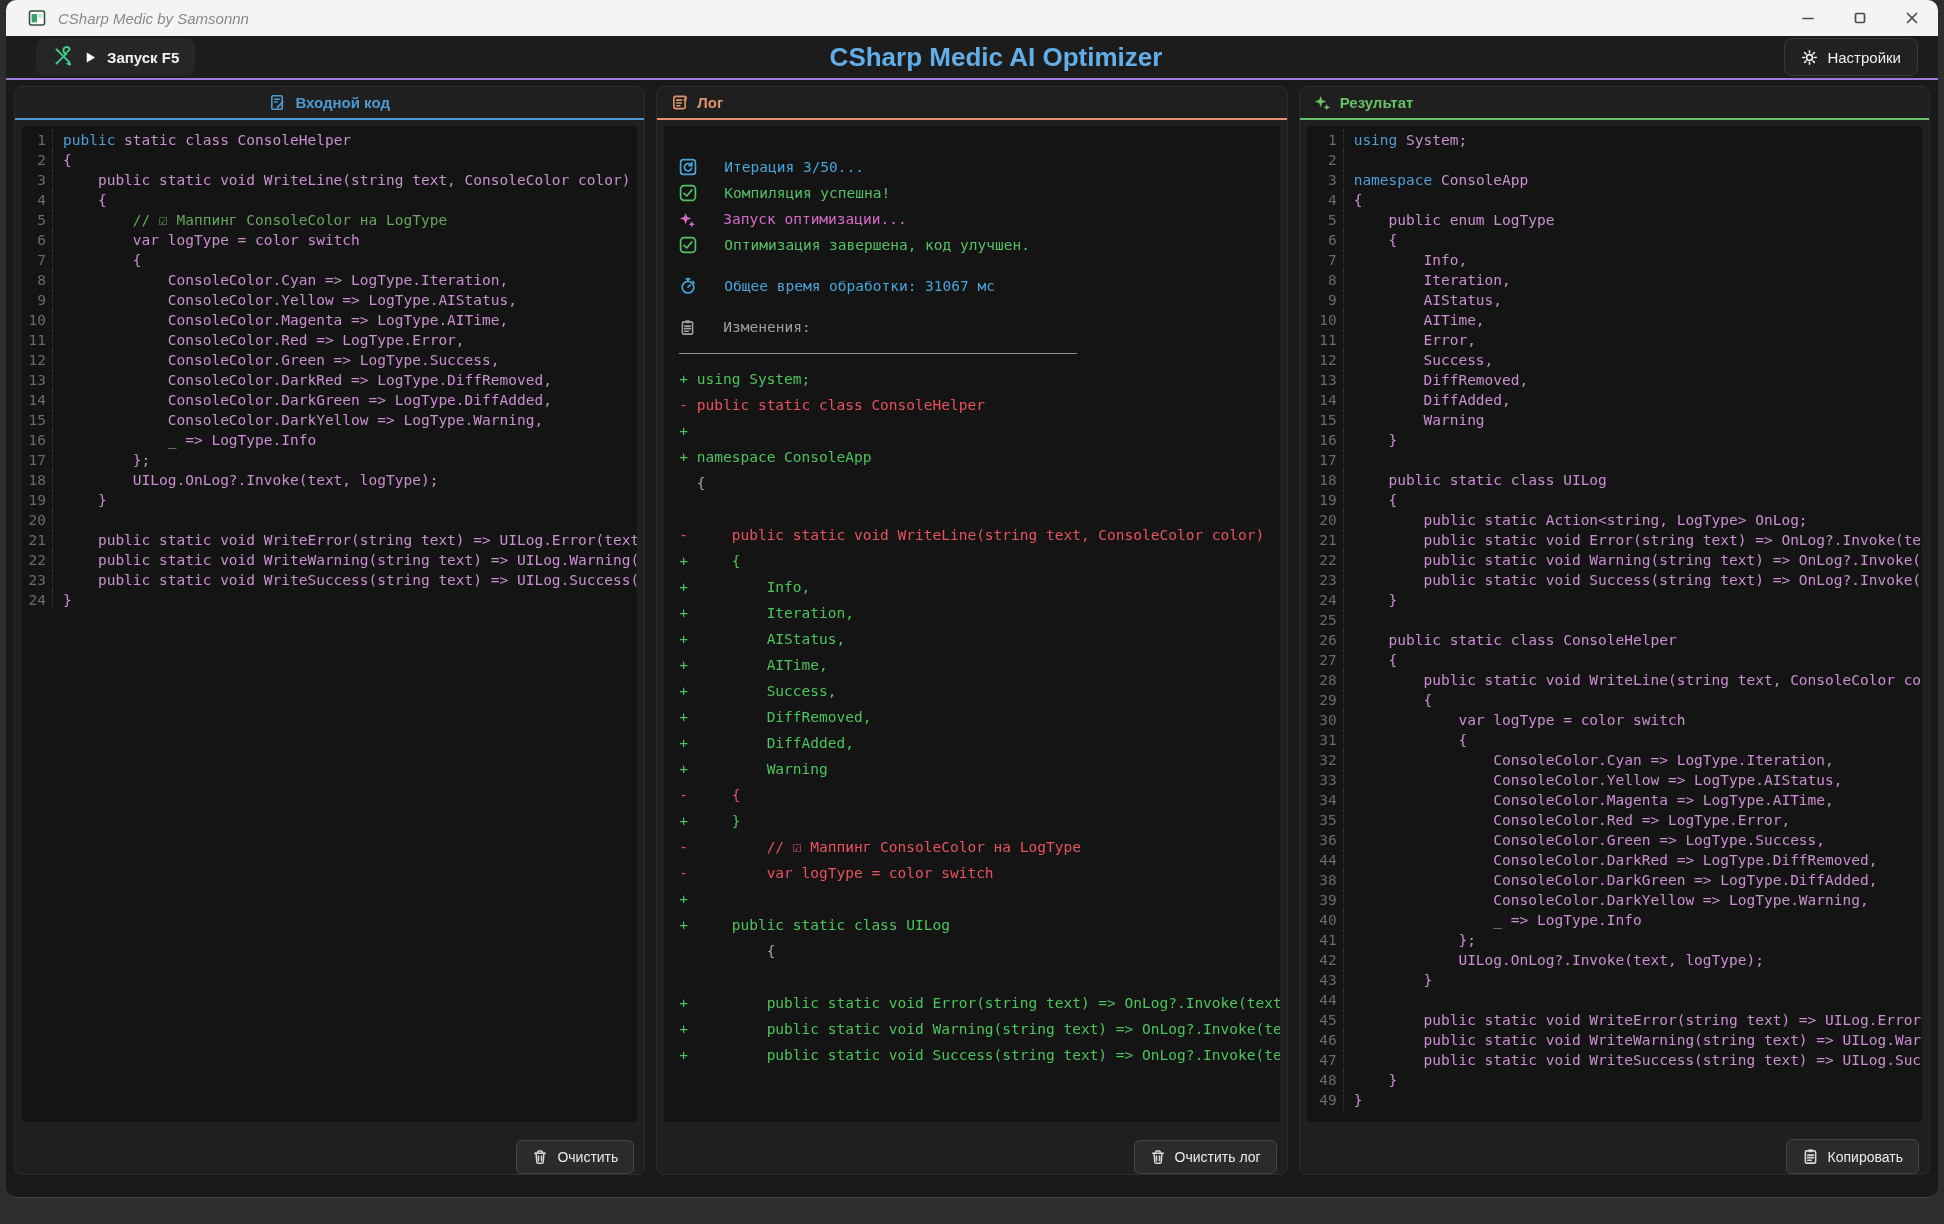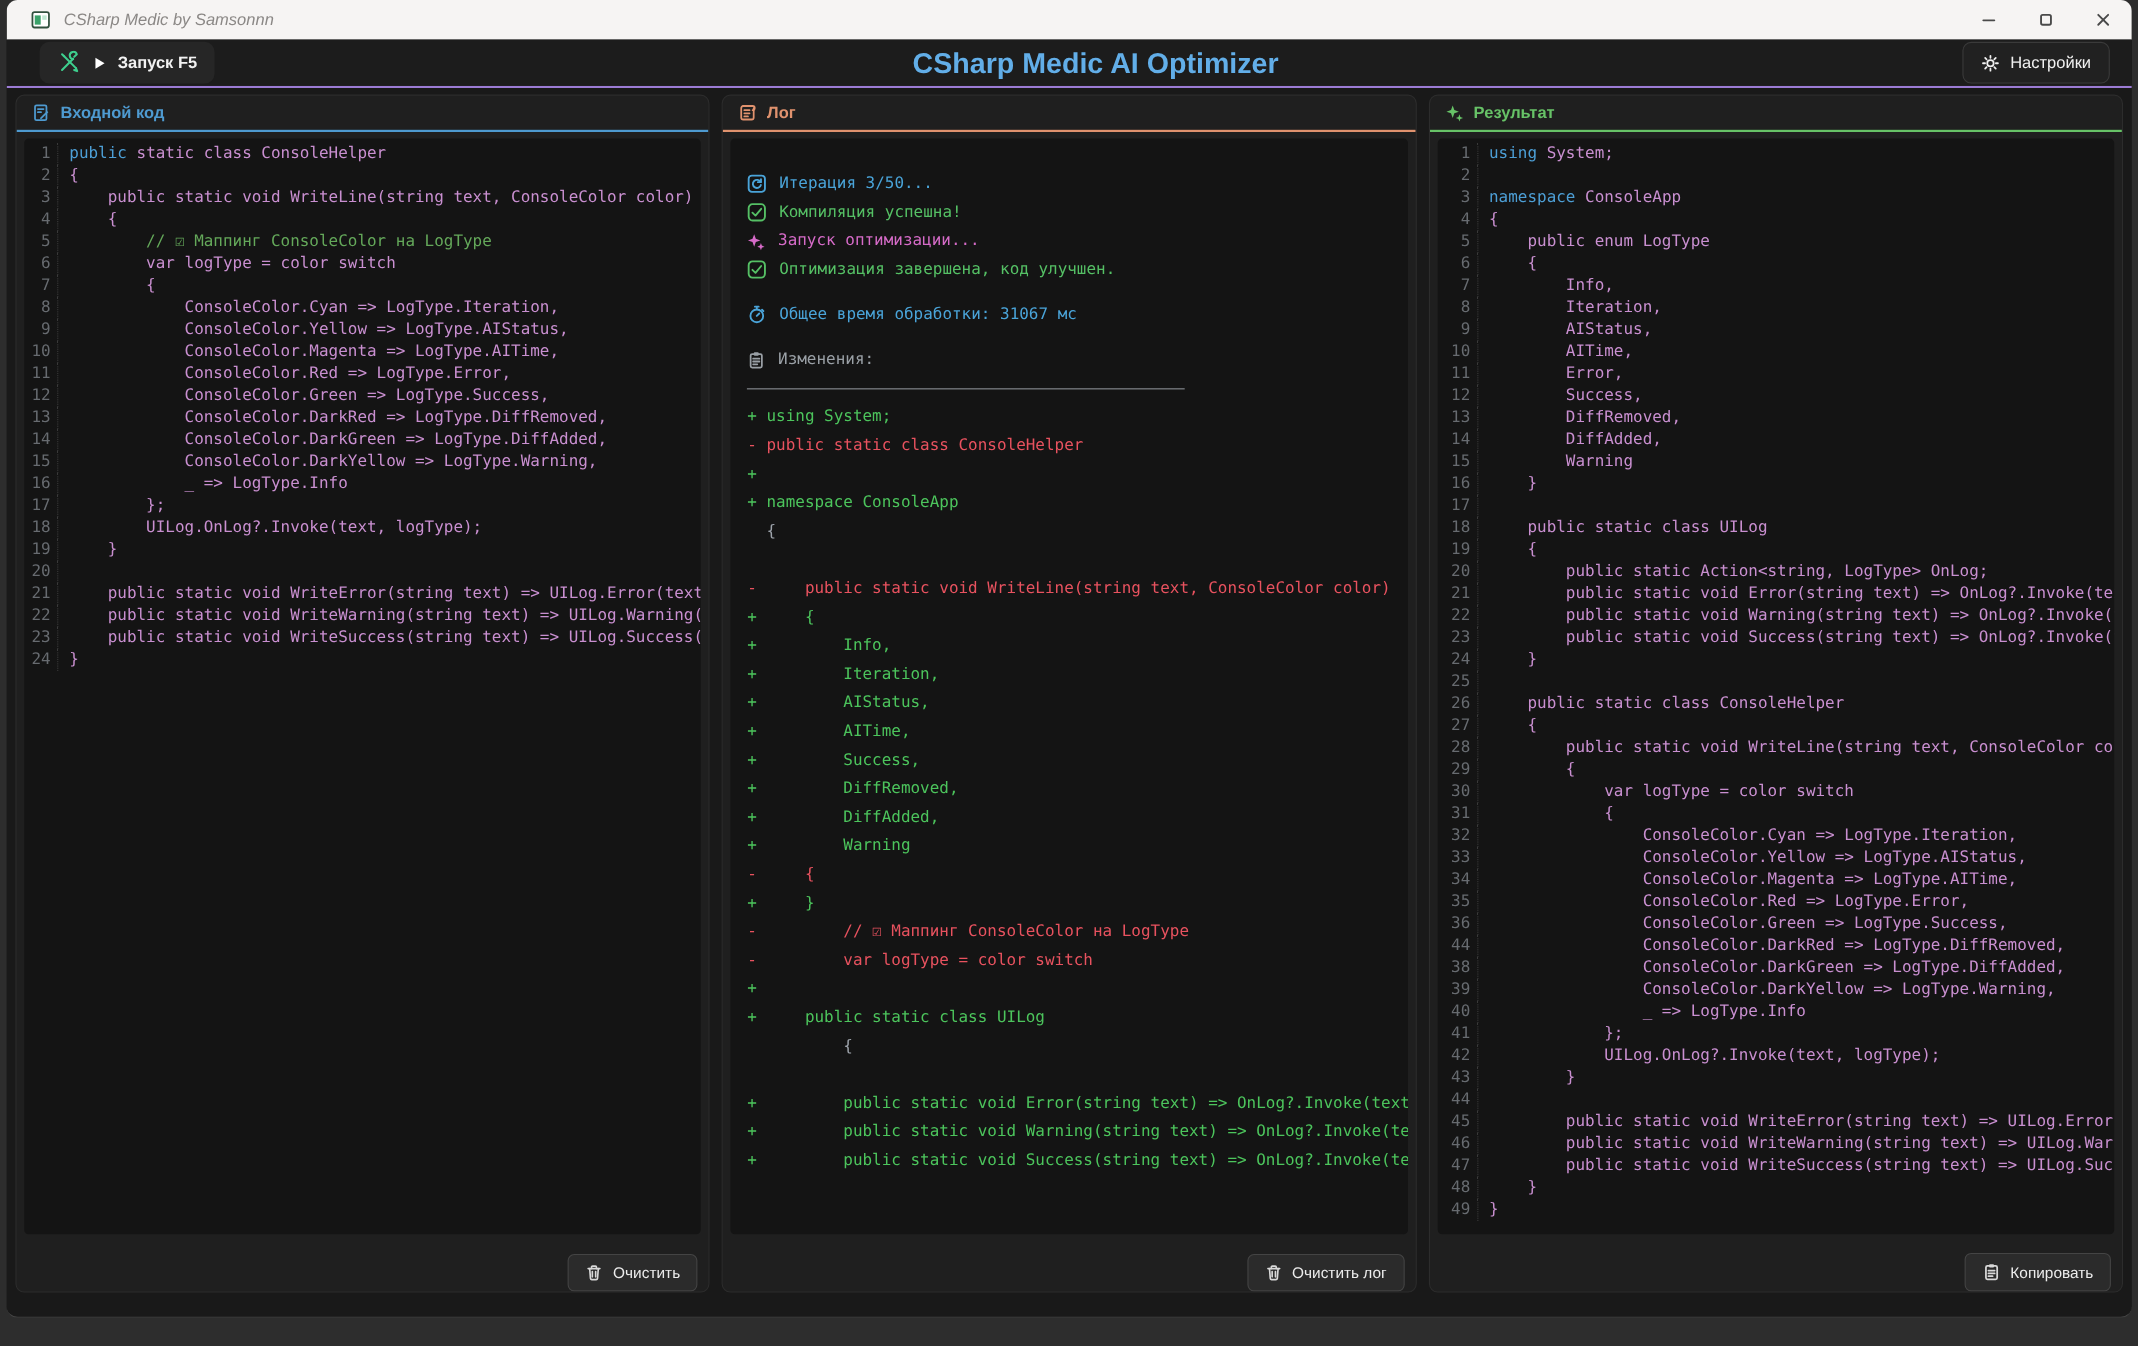--- a/index.html
+++ b/index.html
@@ -22,41 +22,41 @@
     font-size:26px;font-weight:700;pointer-events:none;margin-left:48px;}
   #settings-btn{margin-left:auto;margin-right:20px;height:38px;background:#212121;border:1px solid #3a3a3a;
     border-radius:8px;display:flex;align-items:center;gap:9px;padding:0 16px;color:#f0f0f0;font-size:15px;}
   #purple-line{height:2px;background:var(--purple-divider);}
   
   #content{display:flex;gap:11px;padding:6px 8px 0 8px;height:1095px;box-sizing:border-box;}
   .panel{flex:1;background:#1f1f1f;border:1px solid #2c2c2c;border-radius:8px;
     display:flex;flex-direction:column;overflow:hidden;}
   .panel-header{height:31px;display:flex;align-items:center;gap:9px;padding:0 14px;
     font-size:15px;font-weight:700;}
-  .panel-input  .panel-header{color:var(--panel-input-accent);border-bottom:2px solid var(--panel-input-accent);}
+  .panel-input  .panel-header{color:var(--panel-input-accent);border-bottom:2px solid var(--panel-input-accent);justify-content:center;}
   .panel-log    .panel-header{color:var(--panel-log-accent);border-bottom:2px solid var(--panel-log-accent);}
   .panel-result .panel-header{color:var(--panel-result-accent);border-bottom:2px solid var(--panel-result-accent);}
   .panel-body{flex:1;margin:6px 7px 0 7px;background:#141414;border-radius:4px;
     overflow:hidden;padding-top:4px;}
   .panel-footer{height:52px;display:flex;align-items:flex-end;justify-content:flex-end;padding:0 10px;}
   .footer-btn{display:flex;align-items:center;gap:9px;background:#2b2b2b;border:1px solid #444;
     border-radius:6px;padding:8px 15px;color:#ececec;font-size:14px;}
   .footer-btn .ic{color:#d8d8d8;display:flex;}
   
   .code-row{display:flex;height:20px;line-height:20px;white-space:pre;overflow:hidden;
     font-family:"DejaVu Sans Mono","DejaVu Sans",monospace;font-size:14.5px;color:var(--code-default);}
   .code-row .ln{flex:0 0 auto;text-align:right;color:#676b70;padding-right:6px;
     border-right:1px dotted #3a3a3a;margin-right:10px;}
   .panel-input .ln{width:24px;}
   .panel-result .ln{width:30px;}
   .kw{color:var(--code-keyword);}
   .cmt{color:var(--code-comment);}
   
   #log-body{padding-top:28px;}
-  .log-row{height:26px;display:flex;align-items:center;gap:11px;padding:0 15px;
+  .log-row{height:26px;display:flex;align-items:center;gap:27px;padding:0 15px;
     white-space:pre;overflow:hidden;font-family:"DejaVu Sans Mono","DejaVu Sans",monospace;font-size:14.5px;}
   .log-row .ic{display:flex;flex:0 0 auto;}
   .log-gap{height:15px;}
   .log-div{height:26px;display:flex;align-items:center;padding:0 15px;}
   .log-div .line{width:68%;height:1px;background:#8a8f94;}
   .c-blue{color:var(--log-info-blue);}
   .c-green{color:var(--log-success-green);}
   .c-pink{color:var(--log-ai-pink);}
   .c-gray{color:var(--log-muted-gray);}
   .d-add{color:var(--diff-added);}

